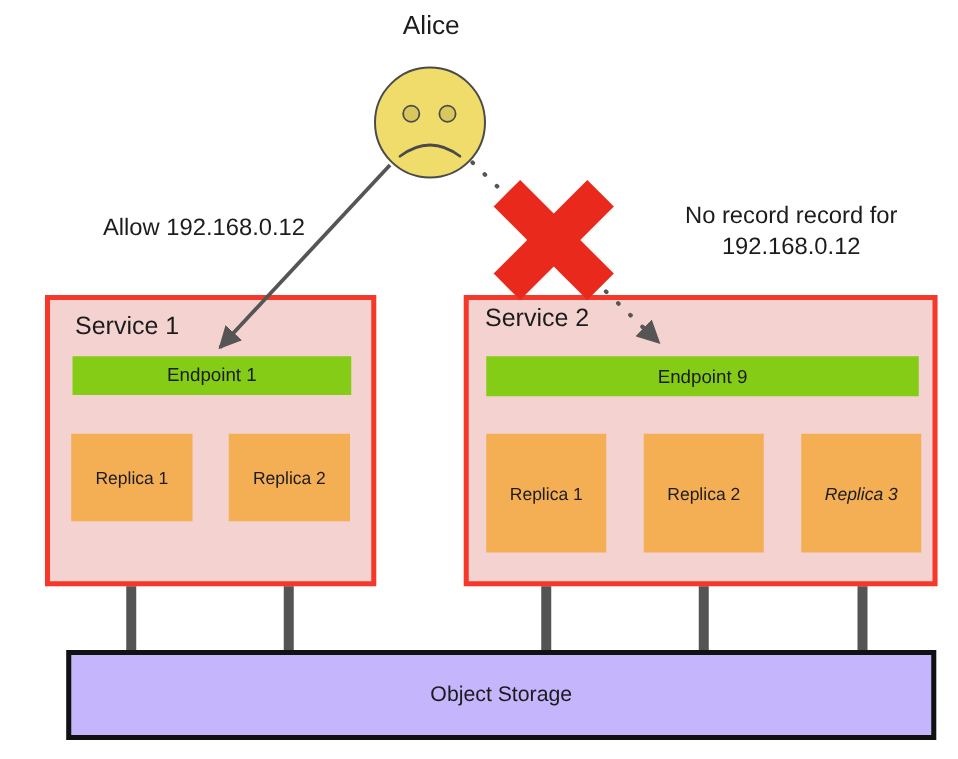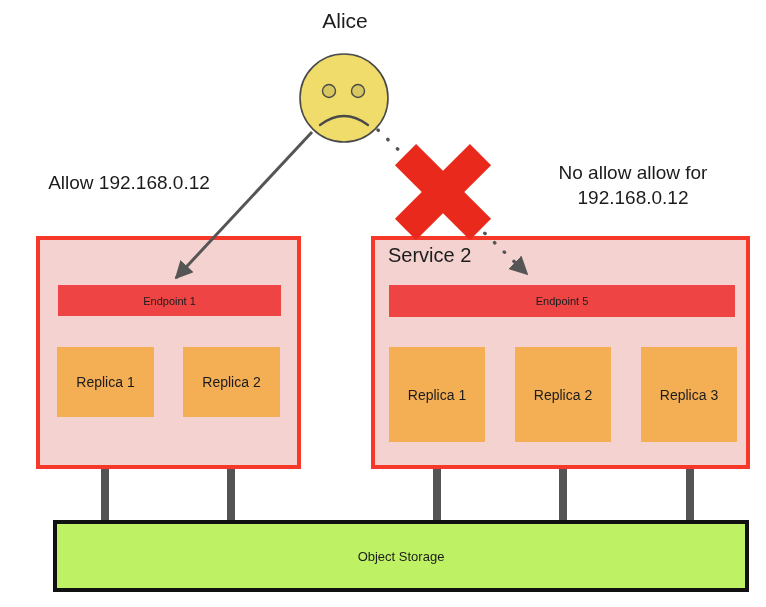--- a/index.html
+++ b/index.html
@@ -53,95 +53,96 @@
   }
   .service-title {
     position: absolute;
     font-size: 20px;
     color: #1c1c1c;
     white-space: nowrap;
   }
   
   .endpoint-box {
     position: absolute;
-    background: #ef4444;
+    background: #84cc16;
     box-sizing: border-box;
     display: flex;
     align-items: center;
     justify-content: center;
-    font-size: 11px;
+    font-size: 15px;
     color: #1c1c1c;
   }
   
   .replica-box {
     position: absolute;
     background: #f4ae54;
     box-sizing: border-box;
     display: flex;
     align-items: center;
     justify-content: center;
     font-size: 14px;
     color: #1c1c1c;
   }
   
   .storage-box {
     position: absolute;
-    background: #bef264;
+    background: #c4b5fd;
     border: 4px solid #111111;
     box-sizing: border-box;
     display: flex;
     align-items: center;
     justify-content: center;
-    font-size: 13px;
+    font-size: 17px;
     color: #1c1c1c;
   }
   
   .pipe {
     position: absolute;
     background: #545454;
     width: 8px;
   }
 </style>
 </head>
 <body>
 
 <div id="canvas">
 
   <div class="actor-label" style="left:245px; top:8px; width:200px;">
     <div>Alice</div>
   </div>
 
-  <div class="annotation" style="left:14px; top:170px; width:230px; text-align:center;">Allow 192.168.0.12</div>
+  <div class="annotation" style="left:14px; top:170px; width:230px; text-align:right;">Allow 192.168.0.12</div>
 
-  <div class="annotation" style="left:508px; top:160px; width:250px;">No allow allow for
+  <div class="annotation" style="left:508px; top:160px; width:250px;">No record record for
 192.168.0.12</div>
 
   <div class="pipe" style="left:101px; top:315px; height:34px;"></div>
   <div class="pipe" style="left:227px; top:315px; height:34px;"></div>
   <div class="pipe" style="left:101px; top:416px; height:108px;"></div>
   <div class="pipe" style="left:227px; top:416px; height:108px;"></div>
 
   <div class="pipe" style="left:433px; top:316px; height:33px;"></div>
   <div class="pipe" style="left:559px; top:316px; height:33px;"></div>
   <div class="pipe" style="left:686px; top:316px; height:33px;"></div>
   <div class="pipe" style="left:433px; top:441px; height:83px;"></div>
   <div class="pipe" style="left:559px; top:441px; height:83px;"></div>
   <div class="pipe" style="left:686px; top:441px; height:83px;"></div>
 
   <div class="service-box" style="left:36px; top:236px; width:265px; height:233px;"></div>
+  <div class="service-title" style="left:60px; top:250px;">Service 1</div>
   <div class="endpoint-box" style="left:58px; top:285px; width:223px; height:31px;">Endpoint 1</div>
   <div class="replica-box" style="left:57px; top:347px; width:97px; height:70px;">Replica 1</div>
   <div class="replica-box" style="left:183px; top:347px; width:97px; height:70px;">Replica 2</div>
 
   <div class="service-box" style="left:371px; top:236px; width:379px; height:233px;"></div>
   <div class="service-title" style="left:388px; top:244px;">Service 2</div>
-  <div class="endpoint-box" style="left:389px; top:285px; width:346px; height:32px;">Endpoint 5</div>
+  <div class="endpoint-box" style="left:389px; top:285px; width:346px; height:32px;">Endpoint 9</div>
   <div class="replica-box" style="left:389px; top:347px; width:96px; height:95px;">Replica 1</div>
   <div class="replica-box" style="left:515px; top:347px; width:96px; height:95px;">Replica 2</div>
-  <div class="replica-box" style="left:641px; top:347px; width:96px; height:95px;">Replica 3</div>
+  <div class="replica-box" style="left:641px; top:347px; width:96px; height:95px;font-style:italic;">Replica 3</div>
 
   <div class="storage-box" style="left:53px; top:520px; width:696px; height:72px;">Object Storage</div>
 
   <svg class="svg-layer" viewBox="0 0 766 607">
     <defs>
       <marker id="arrowSolid" viewBox="0 0 10 10" refX="9" refY="5" markerWidth="6" markerHeight="6" orient="auto-start-reverse">
         <path d="M 0 0 L 10 5 L 0 10 z" fill="#555555"></path>
       </marker>
       <marker id="arrowDotted" viewBox="0 0 10 10" refX="9" refY="5" markerWidth="5.5" markerHeight="5.5" orient="auto-start-reverse">
         <path d="M 0 0 L 10 5 L 0 10 z" fill="#555555"></path>

